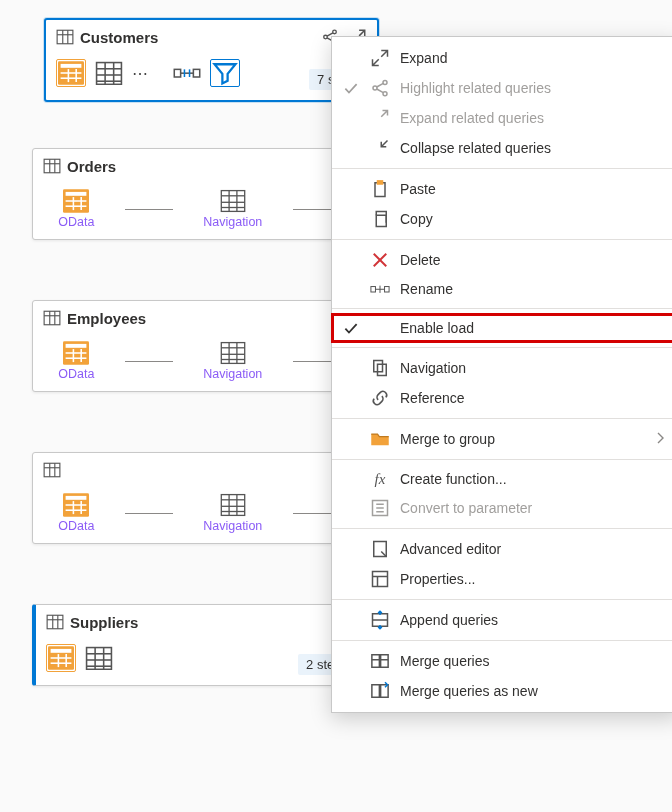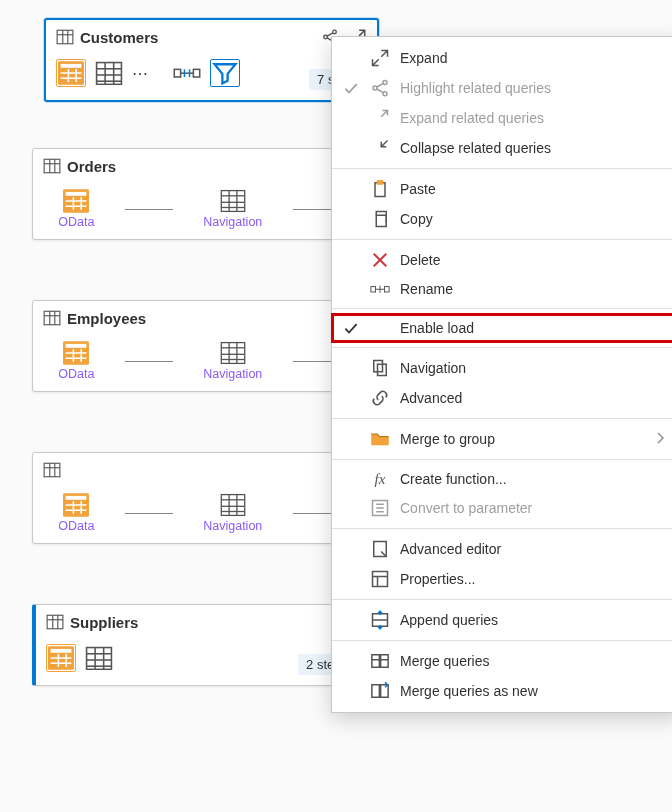--- a/index.html
+++ b/index.html
@@ -440,21 +440,21 @@
       <span class="label">Navigation</span>
     </div>
     <div class="menu-item">
       <span class="lead"></span>
       <span class="glyph">
           <svg viewBox="0 0 16 16" fill="none" stroke="currentColor" stroke-width="1.3">
             <path d="M6.5 9.5a3 3 0 0 1 0-4.2l2-2a3 3 0 0 1 4.2 4.2"></path>
             <path d="M9.5 6.5a3 3 0 0 1 0 4.2l-2 2a3 3 0 0 1-4.2-4.2"></path>
           </svg>
         </span>
-      <span class="label">Advanced</span>
+      <span class="label">Reference</span>
     </div>
     <div class="menu-sep"></div>
 
     <div class="menu-item">
       <span class="lead"></span>
       <span class="glyph">
           <svg viewBox="0 0 16 16">
             <path class="folder" d="M1 4h5l1.5 2H15v7H1z"></path>
             <path d="M1 4h5l1.5 2H15" fill="none" stroke="#c07a1f"></path>
           </svg>

